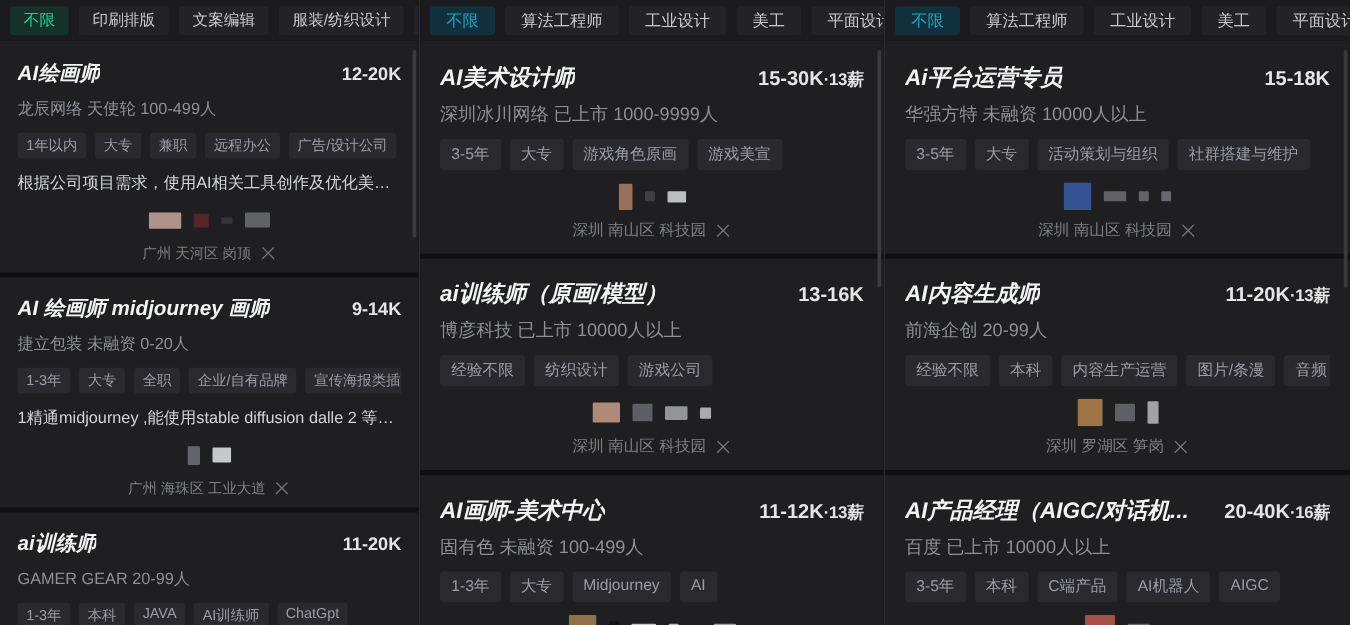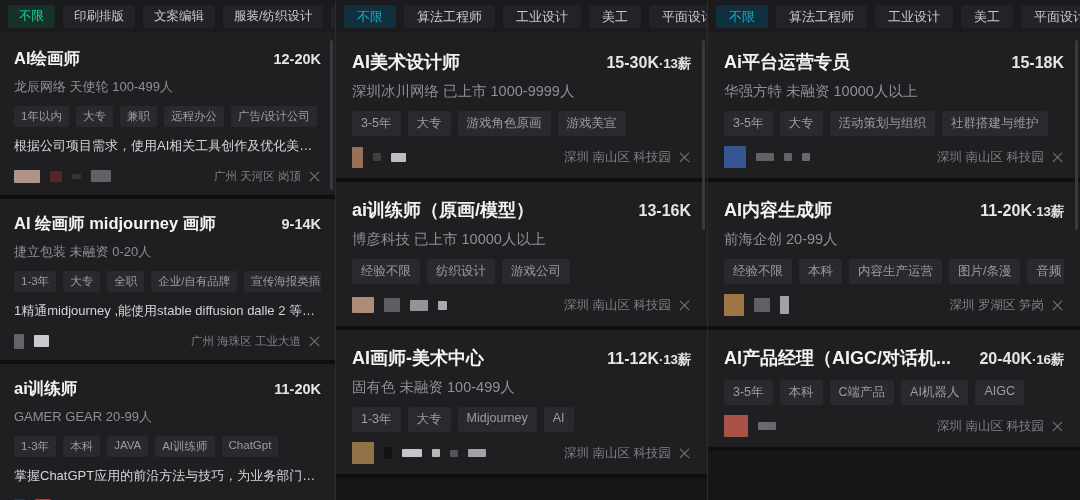--- a/index.html
+++ b/index.html
@@ -104,20 +104,21 @@
     align-items: baseline;
     justify-content: space-between;
     gap: 10px;
   }
   .job-title {
     color: #f2f3f5;
     font-weight: bold;
     white-space: nowrap;
     overflow: hidden;
     text-overflow: ellipsis;
+    font-style: italic;
   }
   .panel-1 .job-title { font-size: 16.5px; }
   .panel-2 .job-title,
   .panel-3 .job-title { font-size: 18px; }
 
   .salary {
     color: #e5e5e5;
     font-weight: bold;
     white-space: nowrap;
     flex: 0 0 auto;
@@ -172,21 +173,21 @@
     color: #d3d5d9;
     font-size: 13px;
     white-space: nowrap;
     overflow: hidden;
     text-overflow: ellipsis;
   }
 
   .card-foot {
     margin-top: 10px;
     display: flex;
-    flex-direction: row;
+    flex-direction: column;
     align-items: center;
     justify-content: space-between;
     gap: 8px;
     min-height: 22px;
   }
   .foot-left {
     display: flex;
     flex-direction: row;
     align-items: center;
     gap: 10px;
@@ -483,20 +484,21 @@
               <span class="location">深圳 罗湖区 笋岗</span>
               <span class="close-icon"></span>
             </div>
           </div>
         </div>
         <div class="card">
           <div class="card-head">
             <div class="job-title">AI产品经理（AIGC/对话机...</div>
             <div class="salary"><span>20-40K</span><span class="bonus">·16薪</span></div>
           </div>
+          <div class="company">百度 已上市 10000人以上</div>
           <div class="tagrow">
             <span class="tag">3-5年</span>
             <span class="tag">本科</span>
             <span class="tag">C端产品</span>
             <span class="tag">AI机器人</span>
             <span class="tag">AIGC</span>
           </div>
           <div class="card-foot">
             <div class="foot-left">
               <span class="blob" style="width: 24px; height: 22px; background: rgb(192, 90, 78);"></span>

